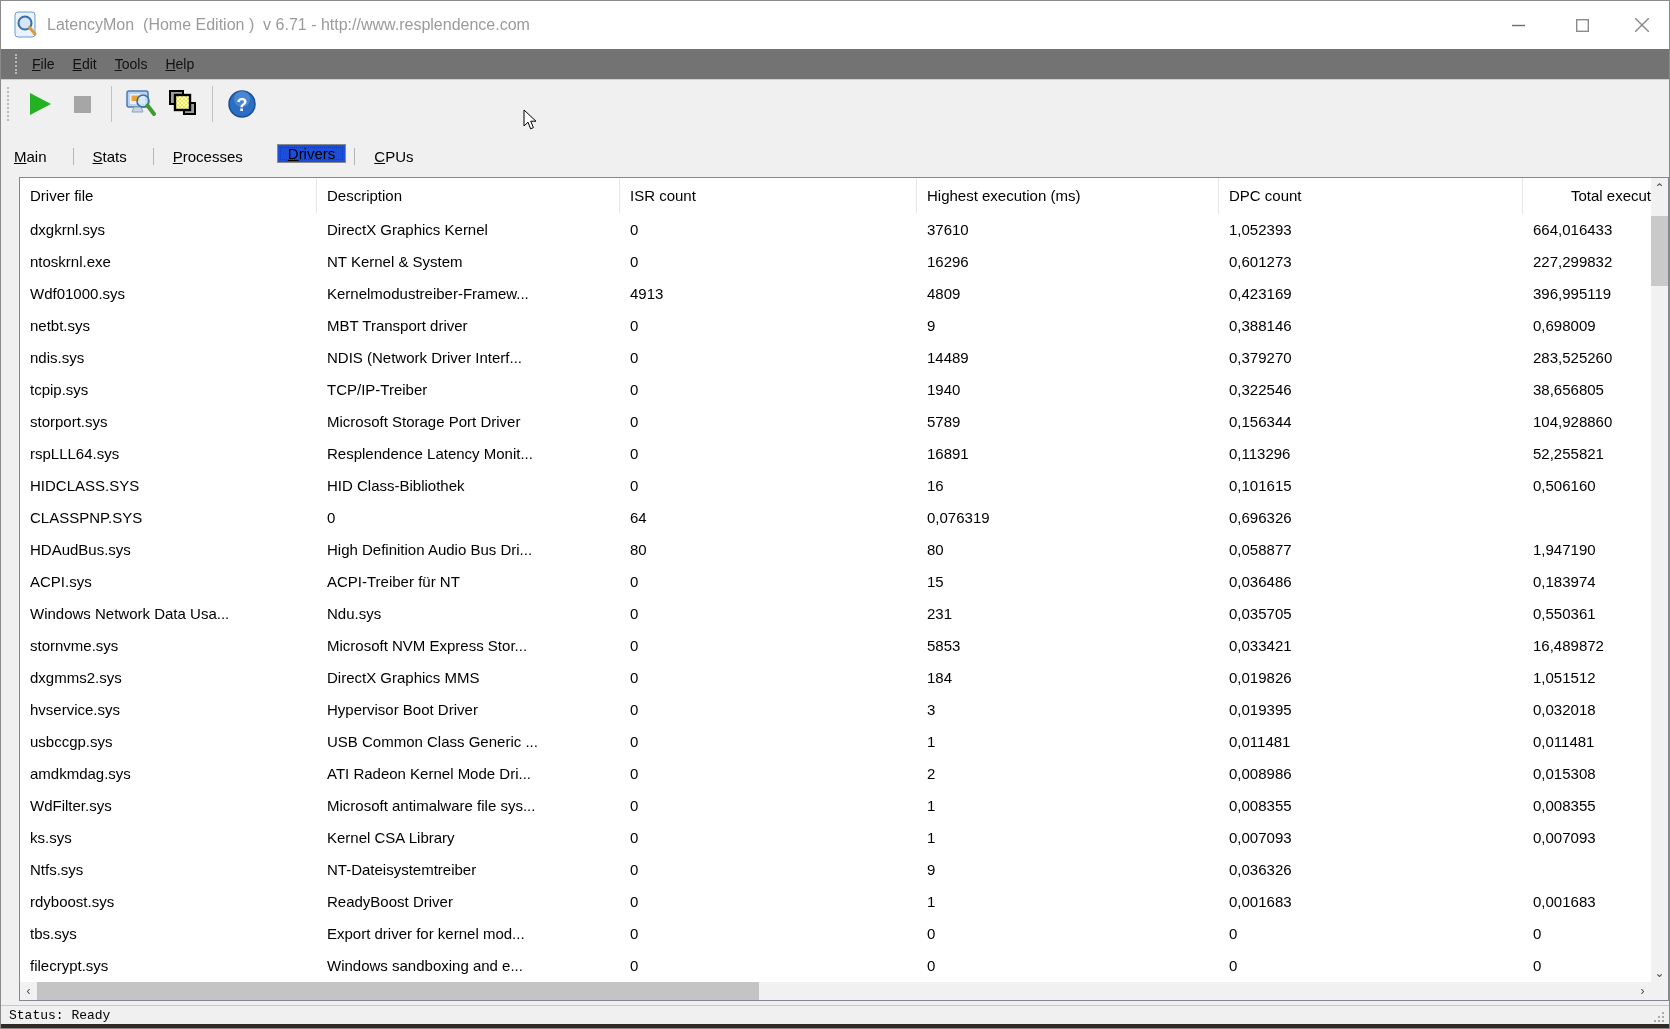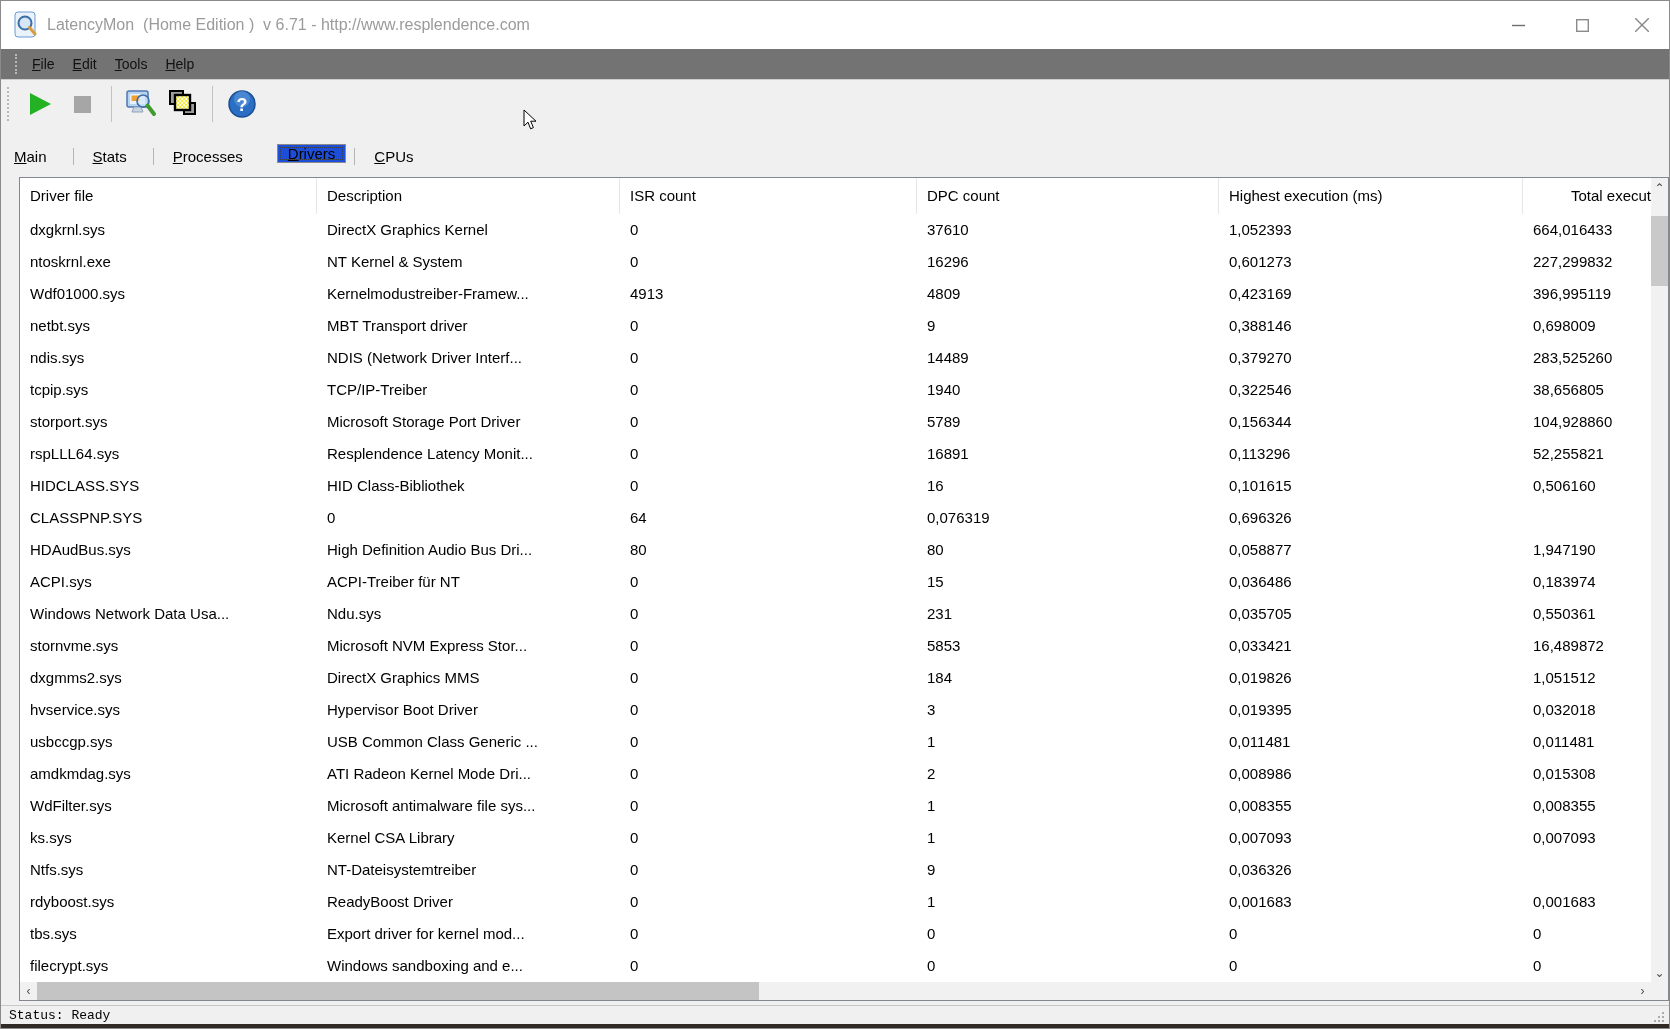--- a/index.html
+++ b/index.html
@@ -172,22 +172,22 @@
     <span class="tab-label">CPUs</span>
   </div>
     </div>
 
   <div class="listview">
     <div class="lv-inner">
       <div class="lv-header grid" id="lv-header">
           <div class="hcell">Driver file</div>
           <div class="hcell">Description</div>
           <div class="hcell">ISR count</div>
+          <div class="hcell">Highest execution (ms)</div>
           <div class="hcell">DPC count</div>
-          <div class="hcell">Highest execution (ms)</div>
           <div class="hcell">Total execut</div>
         </div>
       <div class="lv-rows" id="lv-rows">
           <div class="lv-row grid">
     <div class="cell">dxgkrnl.sys</div>
     <div class="cell">DirectX Graphics Kernel</div>
     <div class="cell">0</div>
     <div class="cell">37610</div>
     <div class="cell">1,052393</div>
     <div class="cell">664,016433</div>

